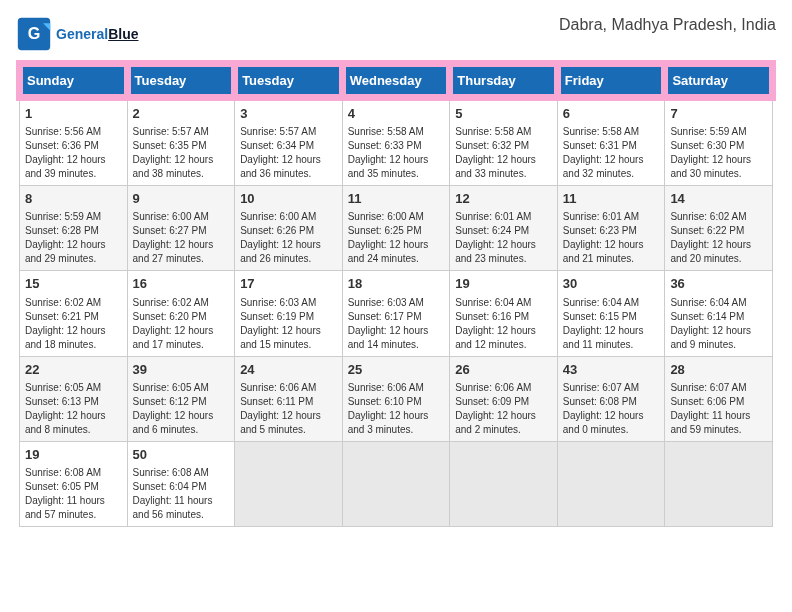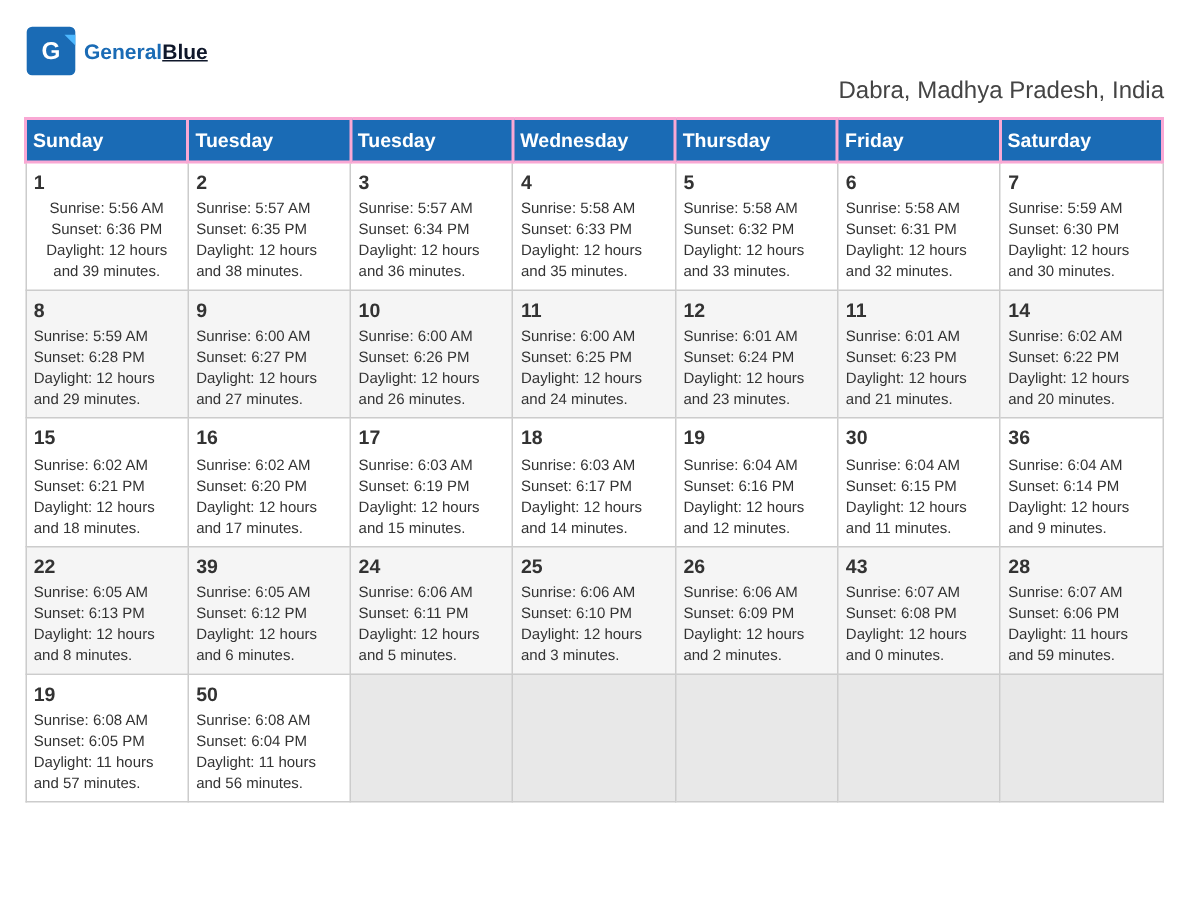--- a/index.html
+++ b/index.html
@@ -30,34 +30,33 @@
     }
     .title-area h1 {
       font-size: 32px;
       font-weight: bold;
       color: #222;
     }
     .title-area h2 {
       font-size: 16px;
       font-weight: normal;
       color: #444;
-      margin-top: 36px;
     }
     .calendar {
       width: 100%;
       border-collapse: collapse;
       font-size: 11px;
     }
     .calendar thead th {
       background: #1a6bb5;
       color: #fff;
       padding: 6px 4px;
       text-align: left;
       font-size: 13px;
-      border: 2px solid #f9a8d4;
+      border: 7px solid #f9a8d4;
     }
     .calendar tbody td {
       border: 1px solid #ccc;
       vertical-align: top;
       padding: 4px 5px;
       width: calc(100% / 7);
       min-height: 80px;
       color: #333;
       line-height: 1.4;
     }
@@ -112,21 +111,21 @@
         <th>Wednesday</th>
         <th>Thursday</th>
         <th>Friday</th>
         <th>Saturday</th>
       </tr>
   </thead>
   <tbody>
   <tr>
         <td>
           <span class="day-num">1</span>
-          <div class="day-info" style="white-space: pre-line; text-align: center;">Sunrise: 5:56 AM
+          <div class="day-info" style="white-space: pre-line;">Sunrise: 5:56 AM
 Sunset: 6:36 PM
 Daylight: 12 hours
 and 39 minutes.</div>
         </td>
         <td>
           <span class="day-num">2</span>
           <div class="day-info" style="white-space: pre-line;">Sunrise: 5:57 AM
 Sunset: 6:35 PM
 Daylight: 12 hours
 and 38 minutes.</div>

